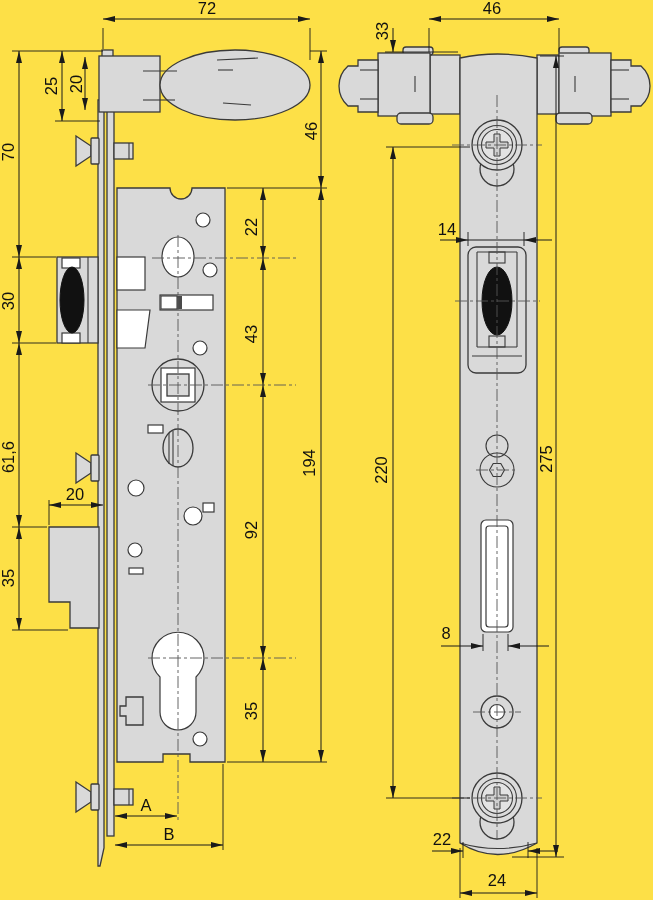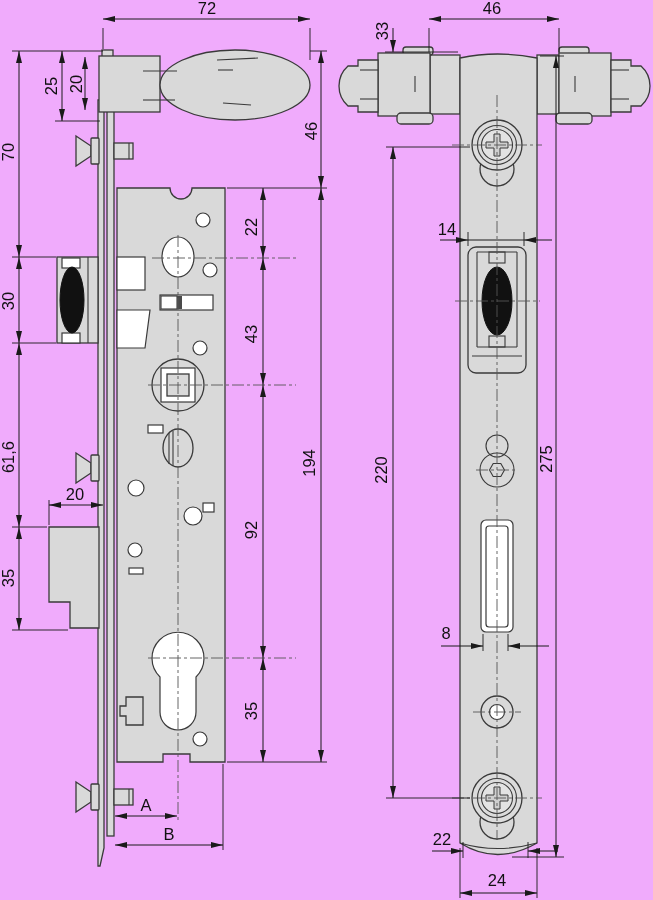--- a/index.html
+++ b/index.html
@@ -1,16 +1,16 @@
 <!DOCTYPE html>
 <html><head>
 <meta charset="utf-8">
 <style>
   html,body{margin:0;padding:0;background:#ffffff;}
-  .canvas{width:653px;height:900px;position:relative;background:#f0abfc;overflow:hidden;}
+  .canvas{width:653px;height:900px;position:relative;background:#fde047;overflow:hidden;}
   svg{display:block;}
   svg text{font-family:"Liberation Sans","DejaVu Sans",sans-serif;font-size:16.5px;fill:#111;}
   .shape{fill:#d9d9d9;stroke:#3a3a3a;stroke-width:1.3;}
   .hole{fill:#ffffff;stroke:#3a3a3a;stroke-width:1.2;}
   .detail{fill:none;stroke:#3a3a3a;stroke-width:1.1;}
   .dark{fill:#111111;stroke:#111111;}
   .dim{stroke:#1a1a1a;stroke-width:1;fill:none;}
   .ext{stroke:#1a1a1a;stroke-width:0.9;fill:none;}
   .cl{stroke:#555;stroke-width:0.9;fill:none;stroke-dasharray:12 3 3 3;}
 </style>

